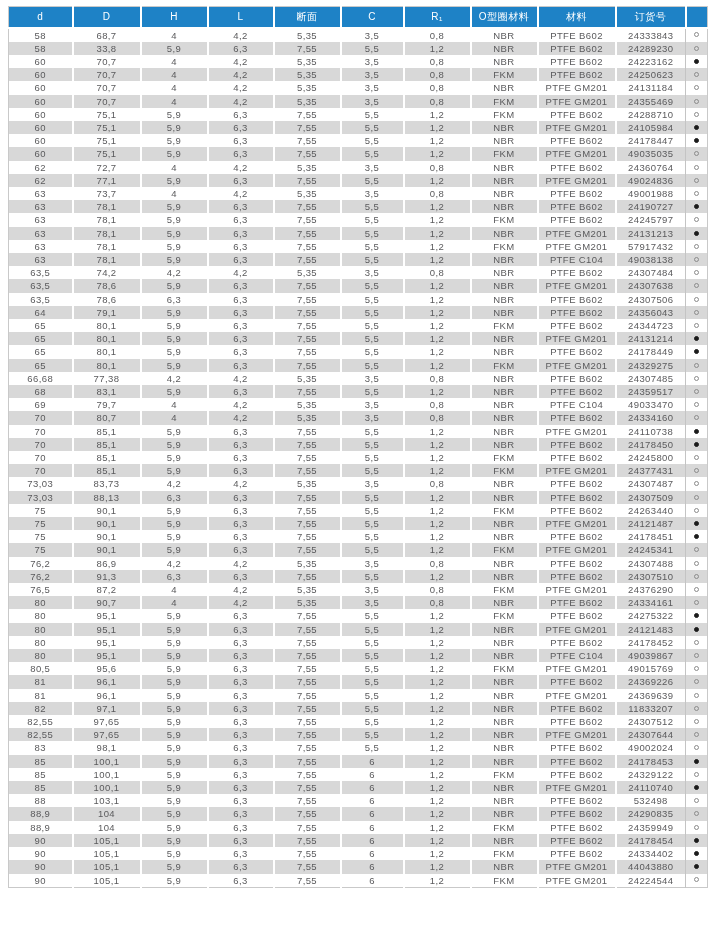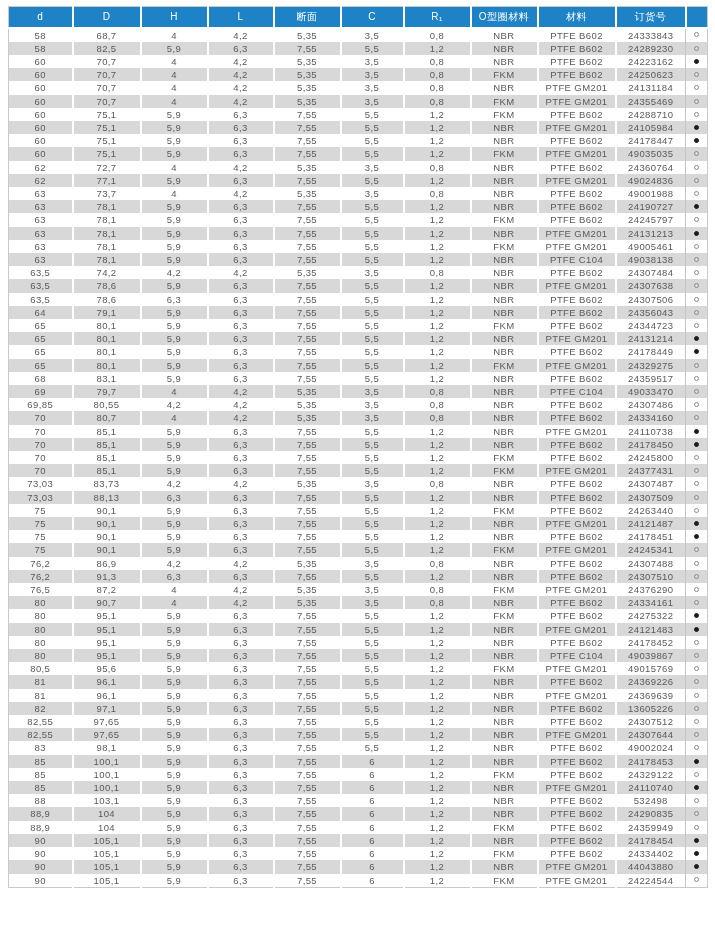--- a/index.html
+++ b/index.html
@@ -107,21 +107,21 @@
           <td>5,35</td>
           <td>3,5</td>
           <td>0,8</td>
           <td>NBR</td>
           <td>PTFE B602</td>
           <td>24333843</td>
           <td><span class="dot hollow"></span></td>
         </tr>
         <tr>
           <td>58</td>
-          <td>82,5</td>
+          <td>33,8</td>
           <td>5,9</td>
           <td>6,3</td>
           <td>7,55</td>
           <td>5,5</td>
           <td>1,2</td>
           <td>NBR</td>
           <td>PTFE B602</td>
           <td>24289230</td>
           <td><span class="dot hollow"></span></td>
         </tr>
@@ -310,21 +310,21 @@
         <tr>
           <td>63</td>
           <td>78,1</td>
           <td>5,9</td>
           <td>6,3</td>
           <td>7,55</td>
           <td>5,5</td>
           <td>1,2</td>
           <td>FKM</td>
           <td>PTFE GM201</td>
-          <td>49005461</td>
+          <td>57917432</td>
           <td><span class="dot hollow"></span></td>
         </tr>
         <tr>
           <td>63</td>
           <td>78,1</td>
           <td>5,9</td>
           <td>6,3</td>
           <td>7,55</td>
           <td>5,5</td>
           <td>1,2</td>
@@ -431,20 +431,33 @@
           <td>6,3</td>
           <td>7,55</td>
           <td>5,5</td>
           <td>1,2</td>
           <td>FKM</td>
           <td>PTFE GM201</td>
           <td>24329275</td>
           <td><span class="dot hollow"></span></td>
         </tr>
         <tr>
+          <td>66,68</td>
+          <td>77,38</td>
+          <td>4,2</td>
+          <td>4,2</td>
+          <td>5,35</td>
+          <td>3,5</td>
+          <td>0,8</td>
+          <td>NBR</td>
+          <td>PTFE B602</td>
+          <td>24307485</td>
+          <td><span class="dot hollow"></span></td>
+        </tr>
+        <tr>
           <td>68</td>
           <td>83,1</td>
           <td>5,9</td>
           <td>6,3</td>
           <td>7,55</td>
           <td>5,5</td>
           <td>1,2</td>
           <td>NBR</td>
           <td>PTFE B602</td>
           <td>24359517</td>
@@ -457,33 +470,20 @@
           <td>4,2</td>
           <td>5,35</td>
           <td>3,5</td>
           <td>0,8</td>
           <td>NBR</td>
           <td>PTFE C104</td>
           <td>49033470</td>
           <td><span class="dot hollow"></span></td>
         </tr>
         <tr>
-          <td>69,85</td>
-          <td>80,55</td>
-          <td>4,2</td>
-          <td>4,2</td>
-          <td>5,35</td>
-          <td>3,5</td>
-          <td>0,8</td>
-          <td>NBR</td>
-          <td>PTFE B602</td>
-          <td>24307486</td>
-          <td><span class="dot hollow"></span></td>
-        </tr>
-        <tr>
           <td>70</td>
           <td>80,7</td>
           <td>4</td>
           <td>4,2</td>
           <td>5,35</td>
           <td>3,5</td>
           <td>0,8</td>
           <td>NBR</td>
           <td>PTFE B602</td>
           <td>24334160</td>
@@ -765,21 +765,21 @@
         <tr>
           <td>82</td>
           <td>97,1</td>
           <td>5,9</td>
           <td>6,3</td>
           <td>7,55</td>
           <td>5,5</td>
           <td>1,2</td>
           <td>NBR</td>
           <td>PTFE B602</td>
-          <td>13605226</td>
+          <td>11833207</td>
           <td><span class="dot hollow"></span></td>
         </tr>
         <tr>
           <td>82,55</td>
           <td>97,65</td>
           <td>5,9</td>
           <td>6,3</td>
           <td>7,55</td>
           <td>5,5</td>
           <td>1,2</td>

